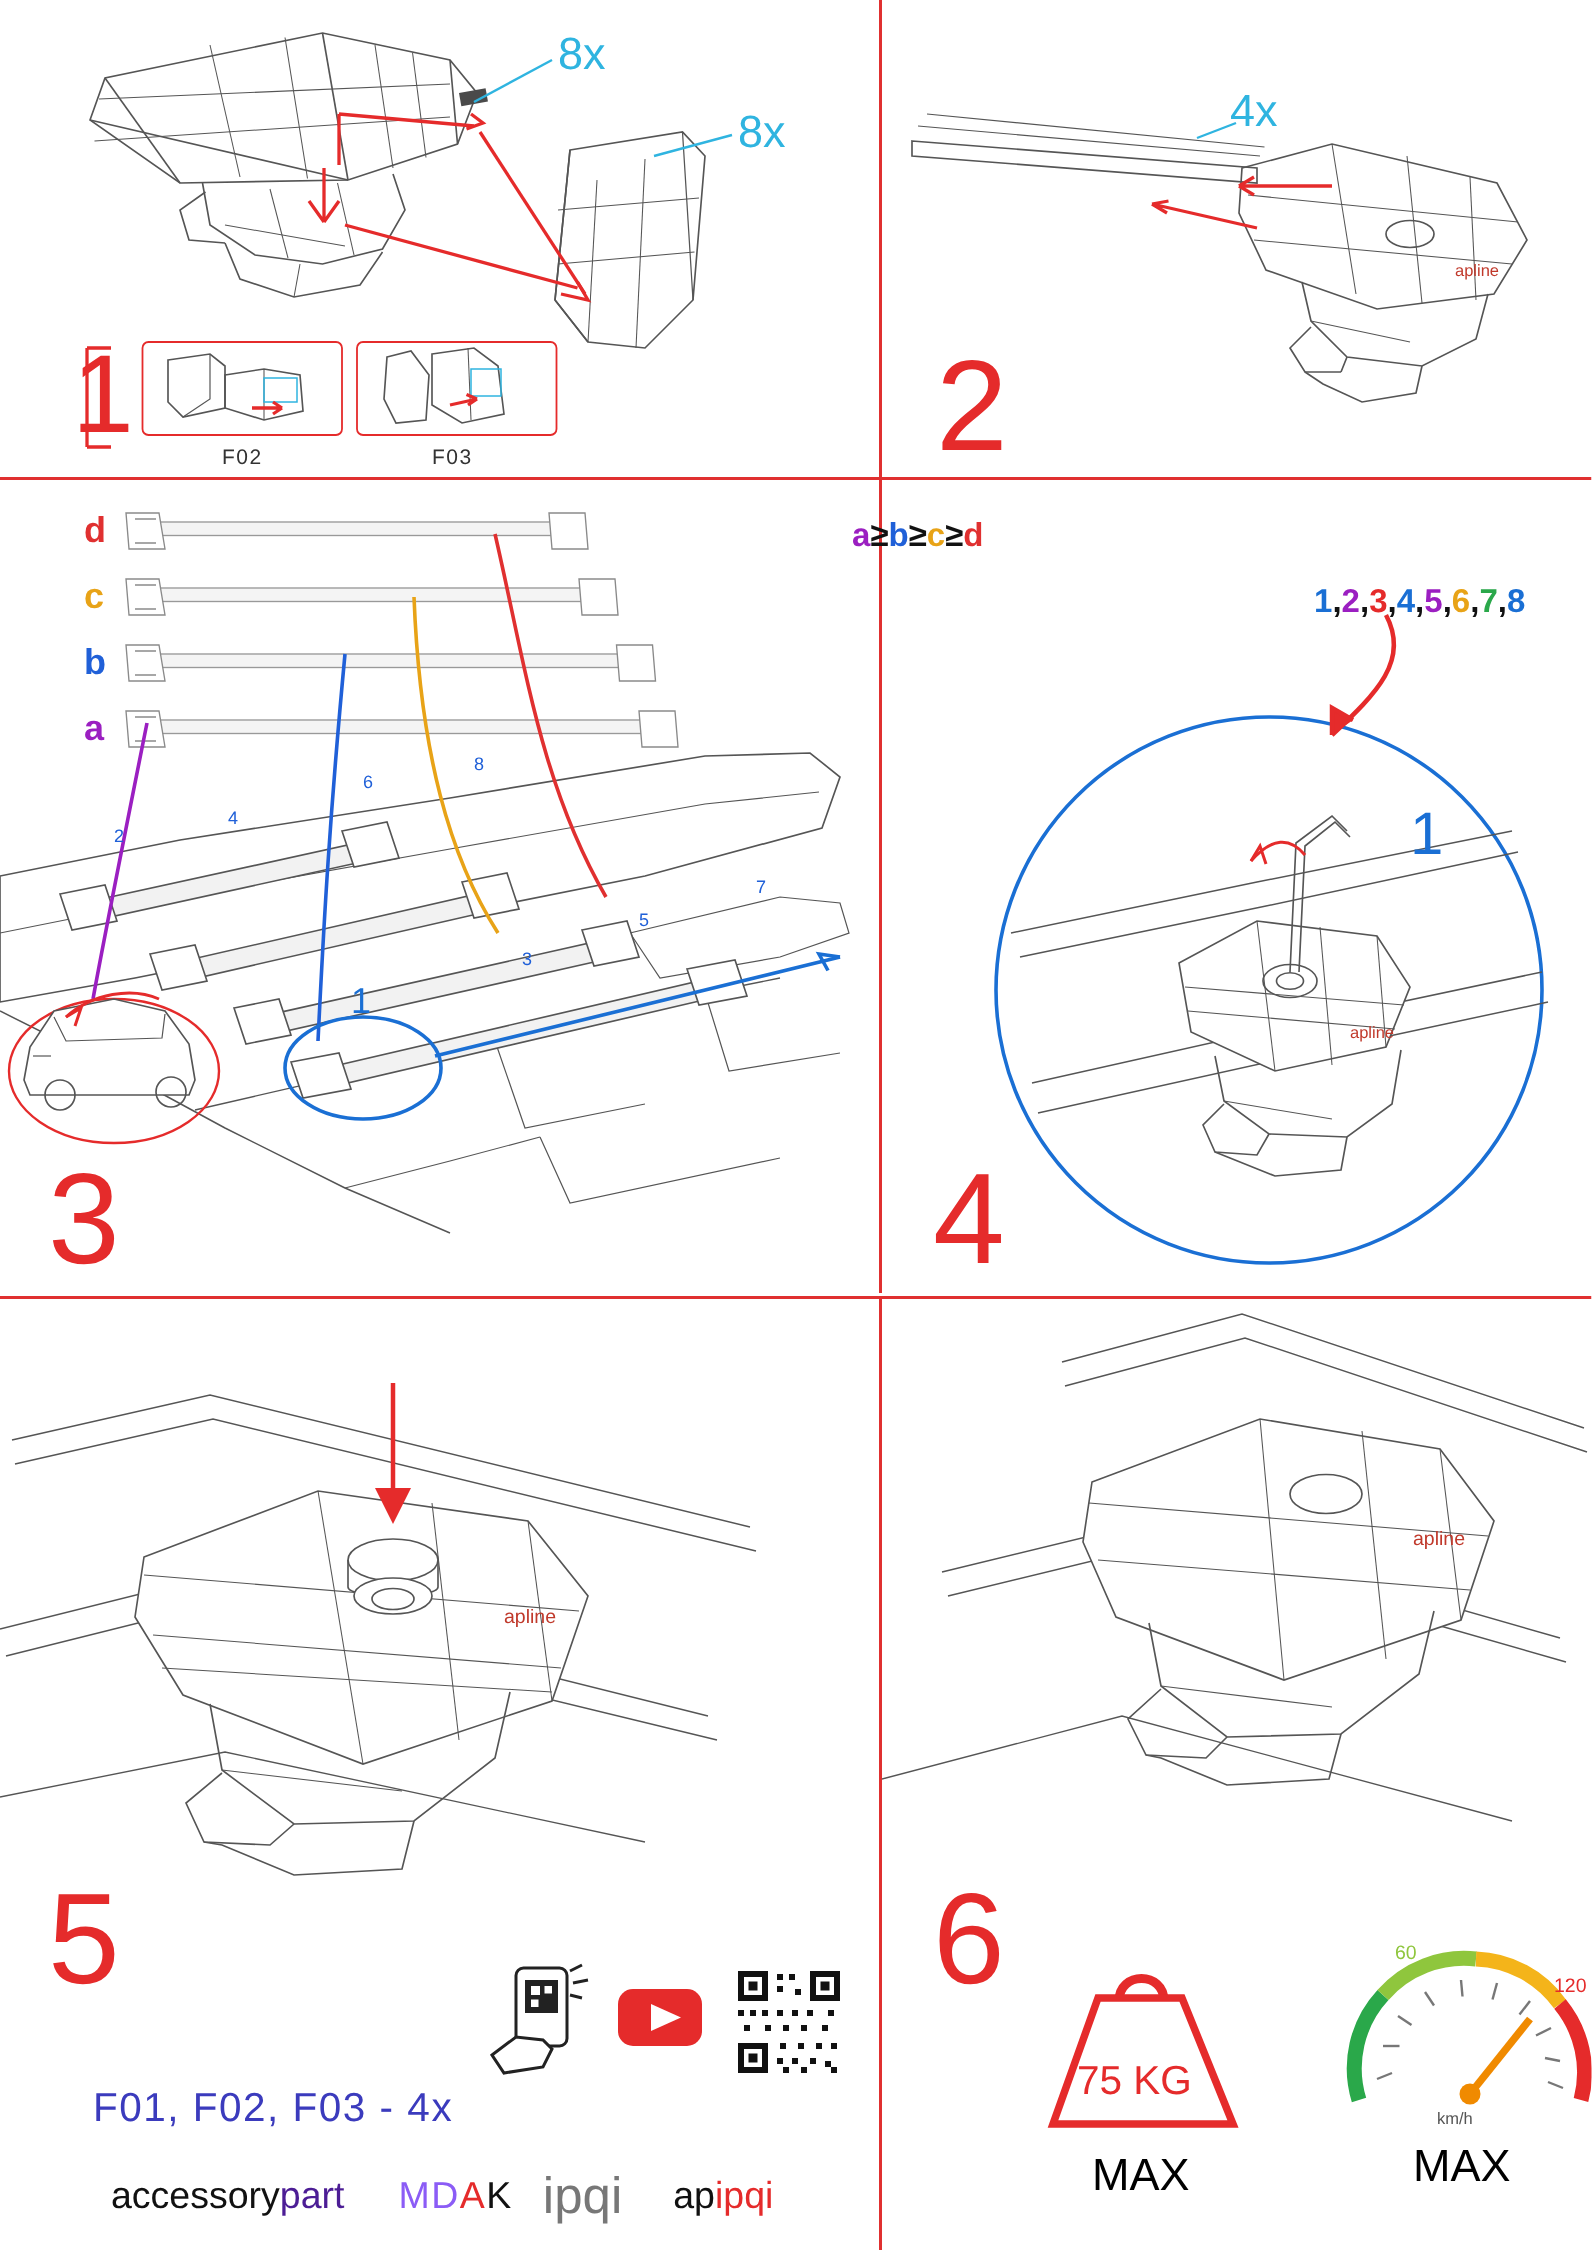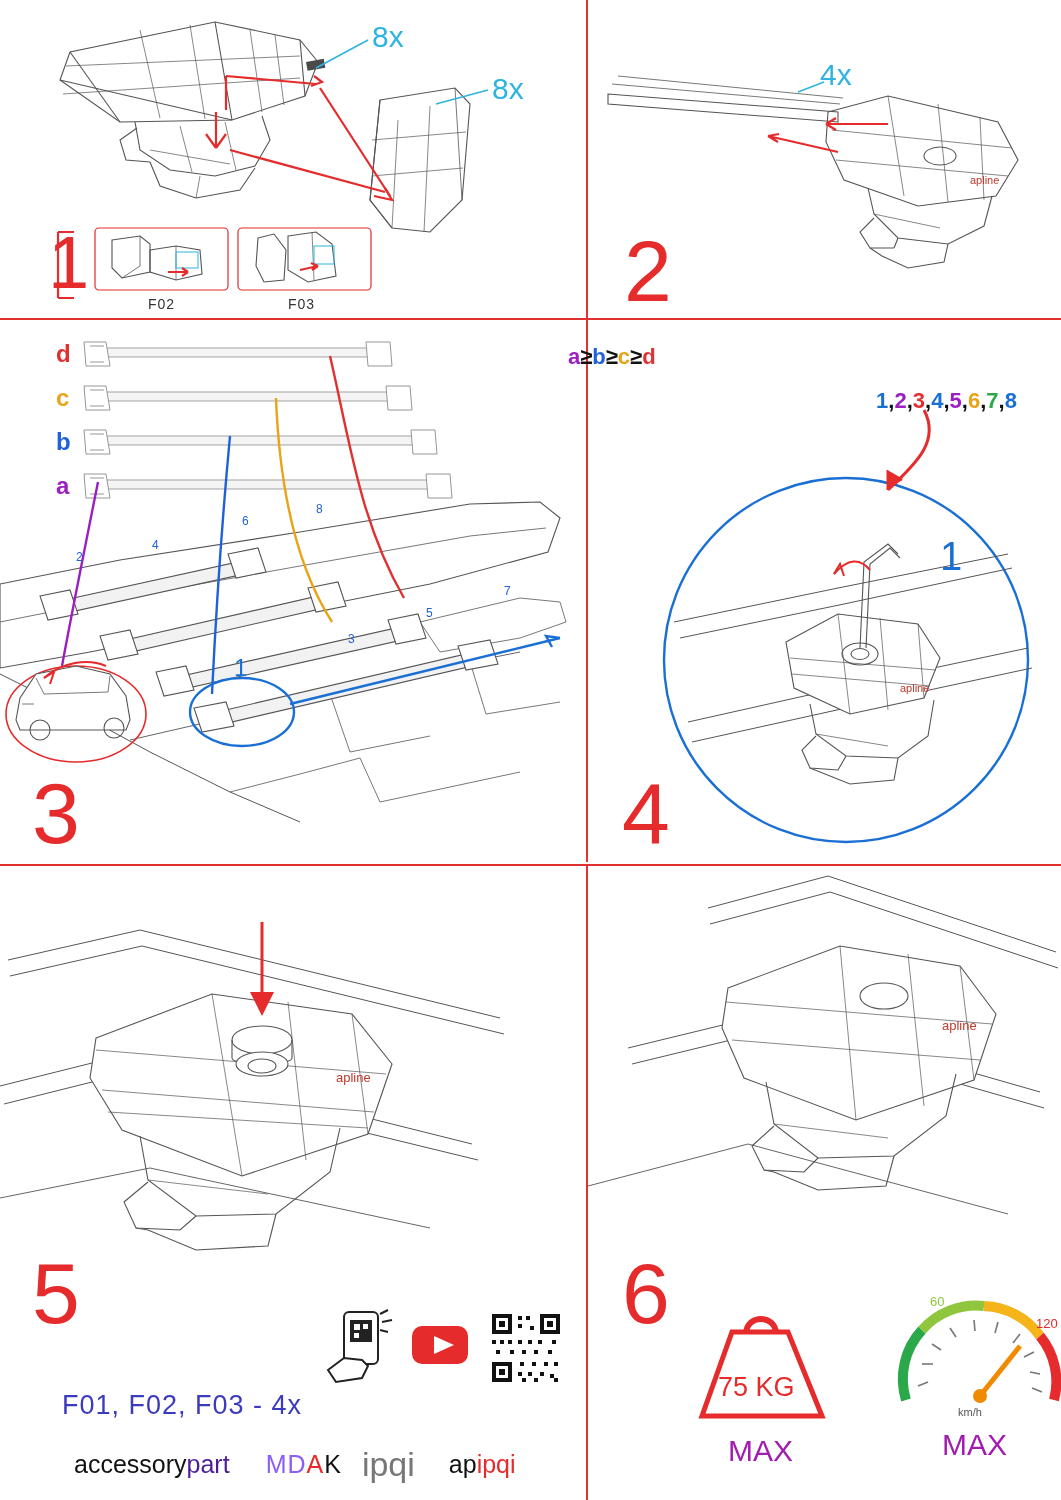--- a/index.html
+++ b/index.html
@@ -13,21 +13,21 @@
   .qty{position:absolute;color:#2fb4e0;font-size:30px;font-family:"Liberation Sans",sans-serif;}
   .letter{position:absolute;font-size:24px;font-weight:bold;font-family:"Liberation Sans",sans-serif;}
   .la{color:#9b1fc1;} .lb{color:#2060d8;} .lc{color:#e8a317;} .ld{color:#e03030;}
   .ineq{position:absolute;font-size:22px;font-weight:bold;font-family:"Liberation Sans",sans-serif;}
   .numlist{position:absolute;font-size:22px;font-weight:bold;font-family:"Liberation Sans",sans-serif;}
   .smallnum{position:absolute;font-size:12px;color:#2060d8;font-family:"Liberation Sans",sans-serif;}
   .callout-1{position:absolute;font-size:34px;color:#1a6fd4;font-family:"Liberation Sans",sans-serif;}
   .partlabel{position:absolute;font-size:14px;color:#333;font-family:"Liberation Sans",sans-serif;letter-spacing:1px;}
   .brandrow{position:absolute;display:flex;align-items:center;}
   .kgtxt{position:absolute;color:#e52b2b;font-size:27px;font-family:"Liberation Sans",sans-serif;}
-  .maxtxt{position:absolute;font-size:30px;color:#a21caf;font-family:"Liberation Sans",sans-serif;}
+  .maxtxt{position:absolute;font-size:30px;color:#000000;font-family:"Liberation Sans",sans-serif;}
   .f0-label{position:absolute;font-size:27px;color:#3b3bbd;font-family:"Liberation Sans",sans-serif;letter-spacing:1px;}
   svg{display:block;}
   .stroke{fill:none;stroke:#555;stroke-width:1.1;}
   .stroke-l{fill:none;stroke:#8a8a8a;stroke-width:0.9;}
   .stroke-red{fill:none;stroke:#e52b2b;stroke-width:2.2;}
   .box-red{fill:none;stroke:#e52b2b;stroke-width:1.2;}
 </style>
 </head>
 <body>
 

